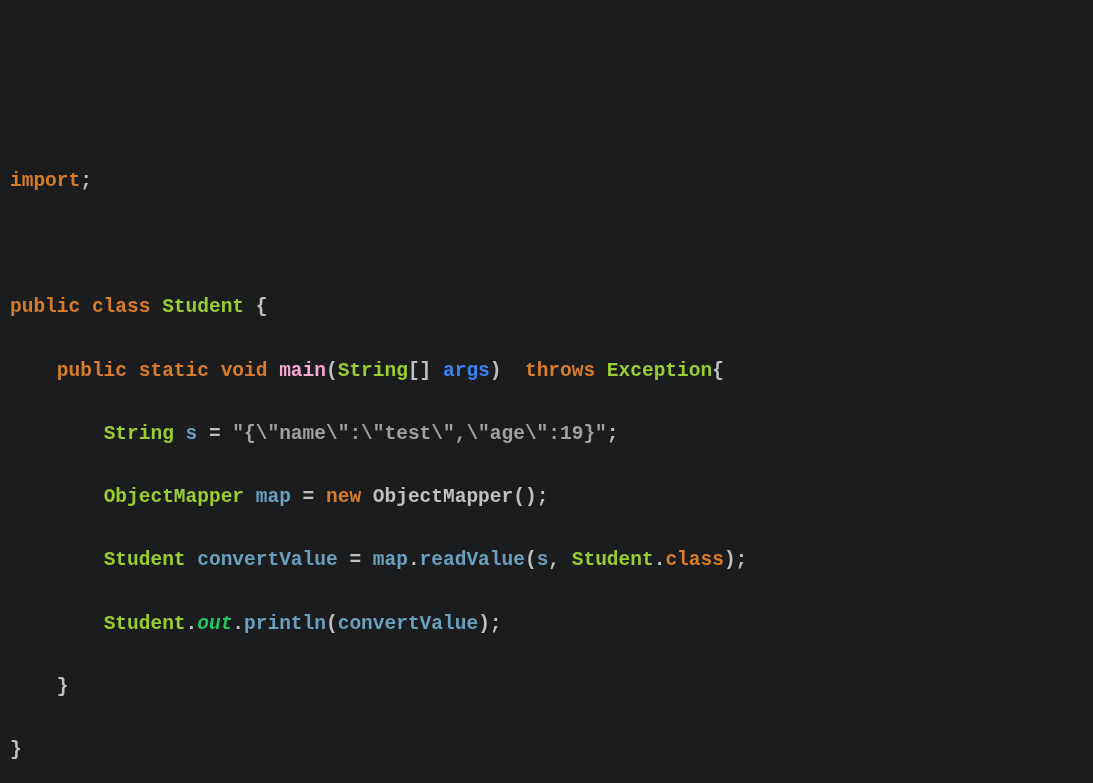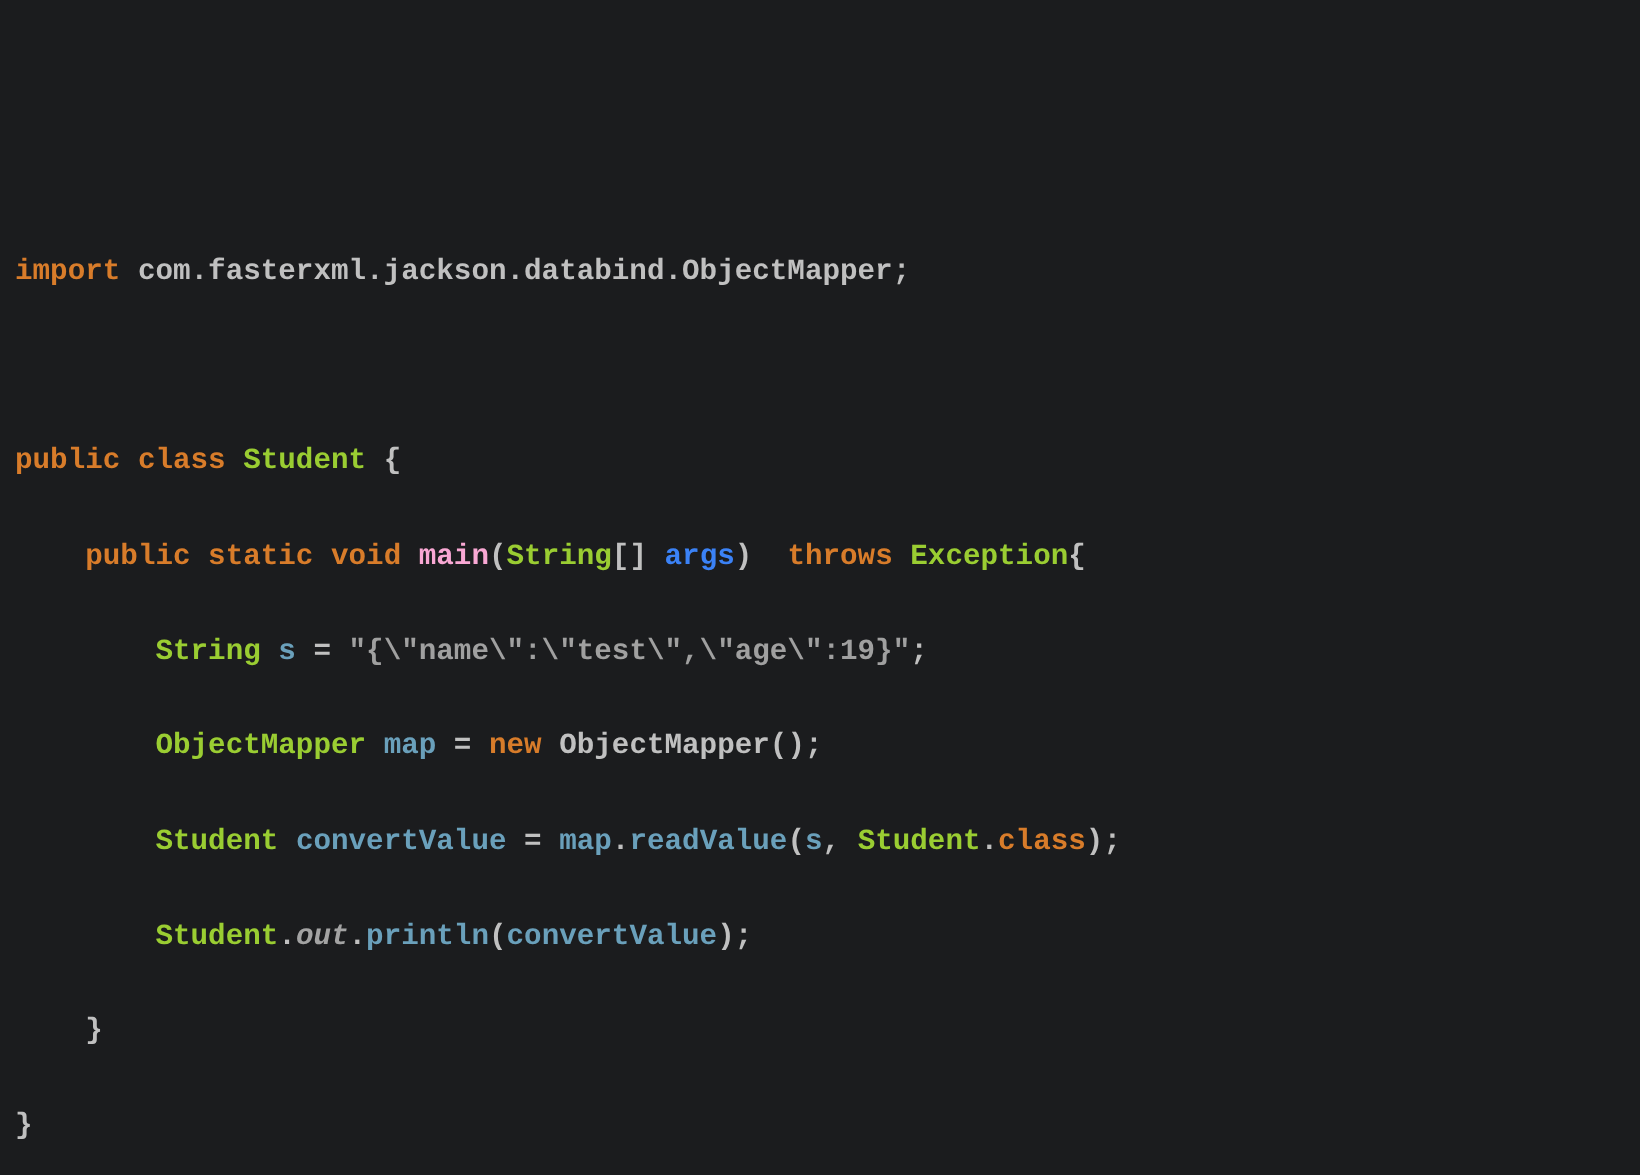--- a/index.html
+++ b/index.html
@@ -13,39 +13,39 @@
     width: 1093px;
     height: 783px;
     overflow: hidden;
     white-space: pre;
     line-height: 1.62;
   }
   .code-line {
     padding-left: 10px;
     height: 31.7px;
     display: flex;
-    align-items: center;
+    align-items: flex-start;
   }
   .kw { color: #d87c2a; }         
   .type { color: #9acd32; font-weight: bold; }  
   .method { color: #f9a8d4; }     
   .var { color: #6aa0bb; }        
   .param { color: #3b82f6; }      
   .str { color: #a0a0a0; }        
   .punc { color: #c0c0c0; }       
   .pkg { color: #c0c0c0; }       
-  .static-field { color: #a3a3a3; font-style: italic; }
+  .static-field { color: #22c55e; font-style: italic; }
 </style>
 </head>
 <body>
 
 
 
 <div>
-<div class="code-line"><span class="kw">import</span><span class="pkg"> com.fasterxml.jackson.databind.ObjectMapper</span><span class="punc">;</span></div>
+<div class="code-line"><span class="kw">import</span><span class="punc">;</span></div>
 <div class="code-line"></div>
 <div class="code-line"><span class="kw">public</span><span class="punc"> </span><span class="kw">class</span><span class="punc"> </span><span class="type">Student</span><span class="punc"> {</span></div>
 <div class="code-line"><span>    </span><span class="kw">public</span><span> </span><span class="kw">static</span><span> </span><span class="kw">void</span><span> </span><span class="method">main</span><span class="punc">(</span><span class="type">String</span><span class="punc">[] </span><span class="param">args</span><span class="punc">)  </span><span class="kw">throws</span><span> </span><span class="type">Exception</span><span class="punc">{</span></div>
 <div class="code-line"><span>        </span><span class="type">String</span><span> </span><span class="var">s</span><span class="punc"> = </span><span class="str">"{\"name\":\"test\",\"age\":19}"</span><span class="punc">;</span></div>
 <div class="code-line"><span>        </span><span class="type">ObjectMapper</span><span> </span><span class="var">map</span><span class="punc"> = </span><span class="kw">new</span><span class="punc"> ObjectMapper</span><span class="punc">()</span><span class="punc">;</span></div>
 <div class="code-line"><span>        </span><span class="type">Student</span><span> </span><span class="var">convertValue</span><span class="punc"> = </span><span class="var">map</span><span class="punc">.</span><span class="var">readValue</span><span class="punc">(</span><span class="var">s</span><span class="punc">, </span><span class="type">Student</span><span class="punc">.</span><span class="kw">class</span><span class="punc">)</span><span class="punc">;</span></div>
 <div class="code-line"><span>        </span><span class="type">Student</span><span class="punc">.</span><span class="static-field">out</span><span class="punc">.</span><span class="var">println</span><span class="punc">(</span><span class="var">convertValue</span><span class="punc">)</span><span class="punc">;</span></div>
 <div class="code-line"><span>    </span><span class="punc">}</span></div>
 <div class="code-line"><span class="punc">}</span></div>
 

